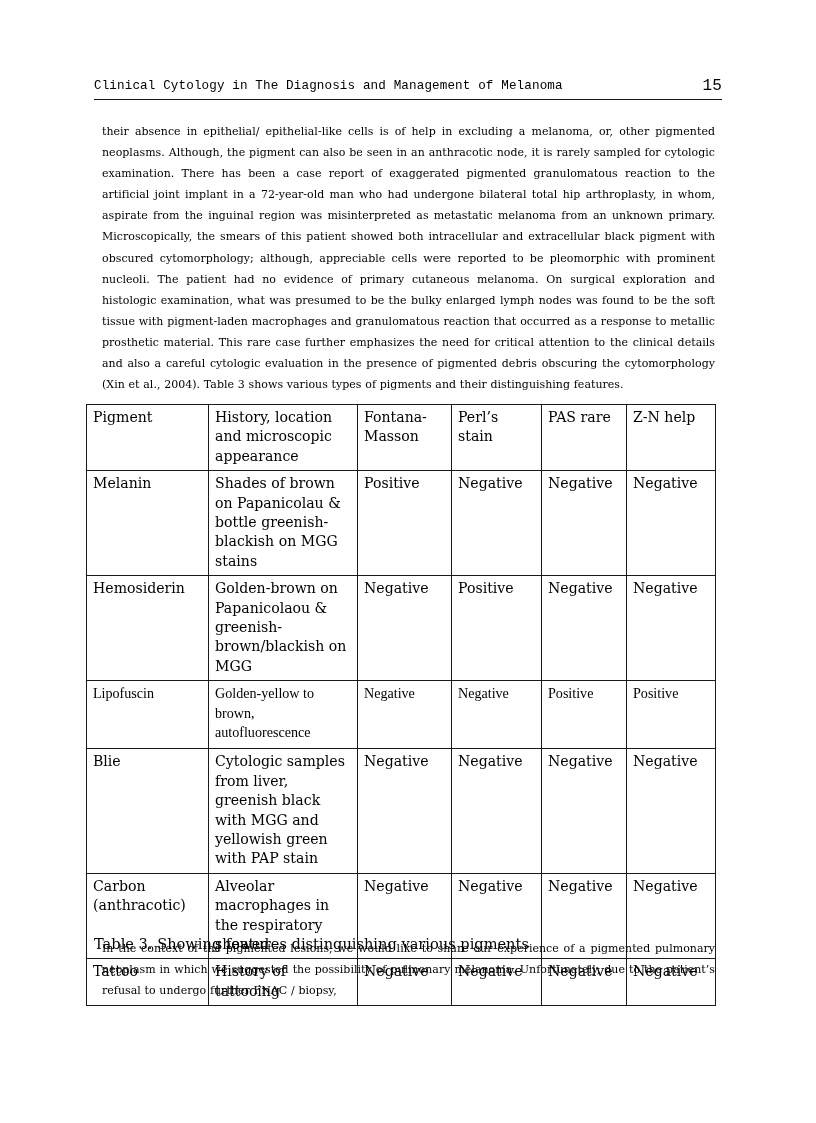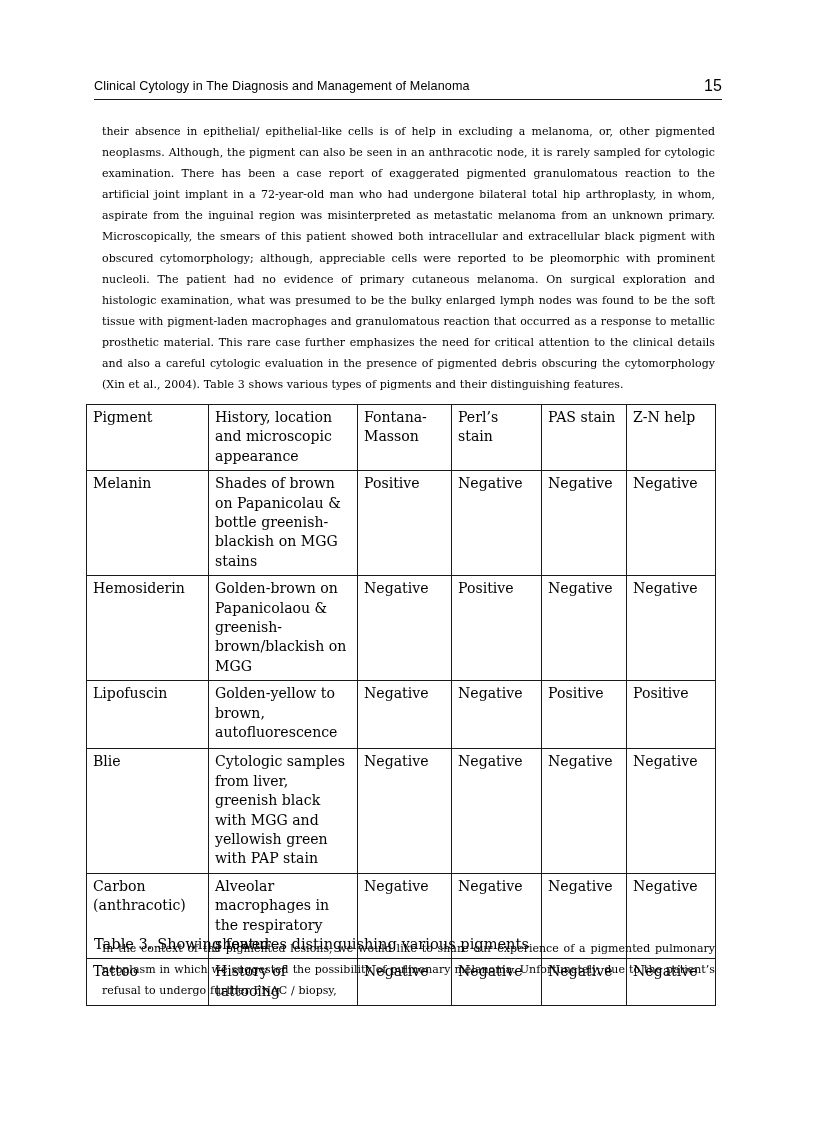--- a/index.html
+++ b/index.html
@@ -28,21 +28,21 @@
   }
 
   
   .running-head {
     position: absolute;
     left: 94px;
     top: 78px;
     width: 628px;
     height: 22px;
     border-bottom: 1.4px solid #1a1a1a;
-    font-family: Liberation Sans, sans-serif;
+    font-family: Liberation Mono, monospace;
     font-size: 12.6px;
     line-height: 16px;
     display: flex;
     align-items: flex-start;
     justify-content: space-between;
     box-sizing: border-box;
     padding-bottom: 6px;
   }
   .running-head .rh-title {
     letter-spacing: 0.01em;
@@ -96,21 +96,21 @@
   col.c0 { width: 122px; }
   col.c1 { width: 149px; }
   col.c2 { width: 94px; }
   col.c3 { width: 90px; }
   col.c4 { width: 85px; }
   col.c5 { width: 89px; }
 
   tr.r-head td   { height: 58px; }
   tr.r-melanin td     { height: 81px; }
   tr.r-hemosiderin td { height: 97px; }
-  tr.r-lipofuscin td  { height: 60px; }
+  tr.r-lipofuscin td  { height: 60px; font-family: Liberation Serif, serif; }
   tr.r-bile td        { height: 96px; }
   tr.r-carbon td      { height: 57px; }
   tr.r-tattoo td      { height: 22px; }
 
   
   .table-caption {
     position: absolute;
     left: 94px;
     top: 896px;
     width: 629px;
@@ -151,21 +151,21 @@
         <col class="c3">
           <col class="c4">
           <col class="c5">
       </colgroup>
       <tbody>
         <tr class="r-head">
           <td>Pigment</td>
           <td>History, location and microscopic appearance</td>
           <td>Fontana-Masson</td>
           <td>Perl’s stain</td>
-          <td>PAS stain</td>
+          <td>PAS rare</td>
           <td>Z-N help</td>
         </tr>
         <tr class="r-melanin">
           <td>Melanin</td>
           <td>Shades of brown on Papanicolau &amp; bottle greenish-blackish on MGG stains</td>
           <td>Positive</td>
           <td>Negative</td>
           <td>Negative</td>
           <td>Negative</td>
         </tr>

